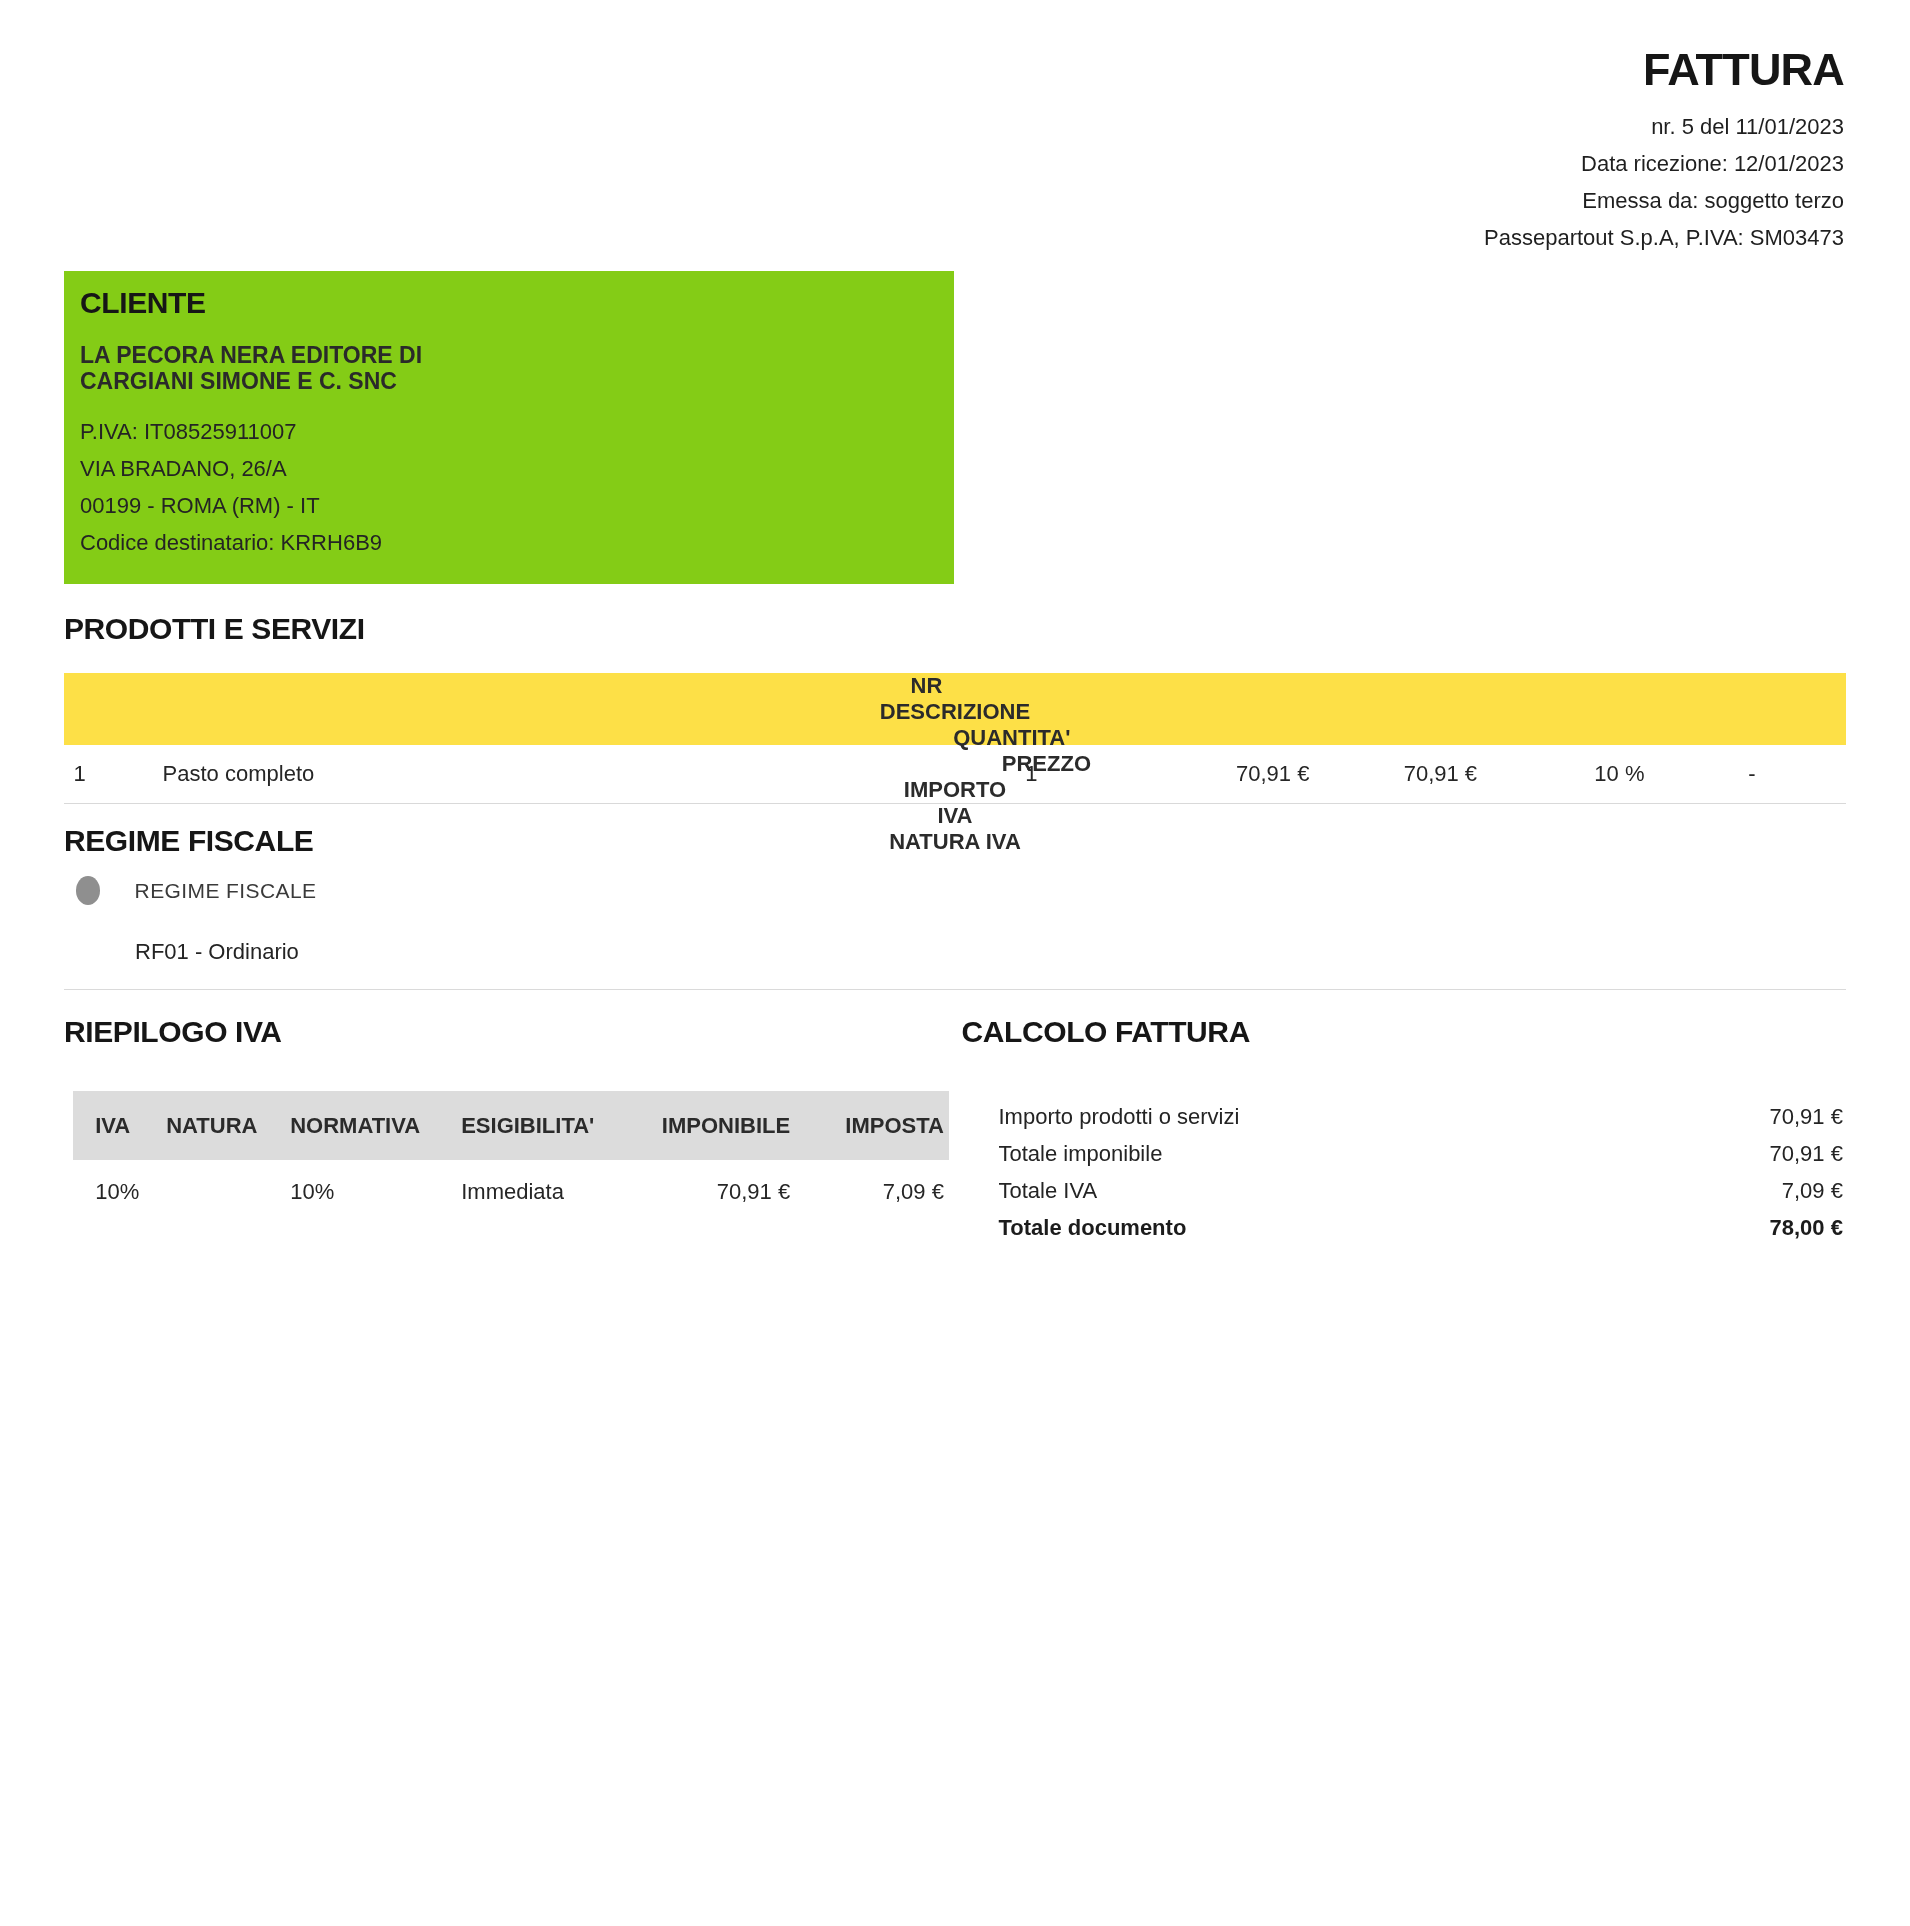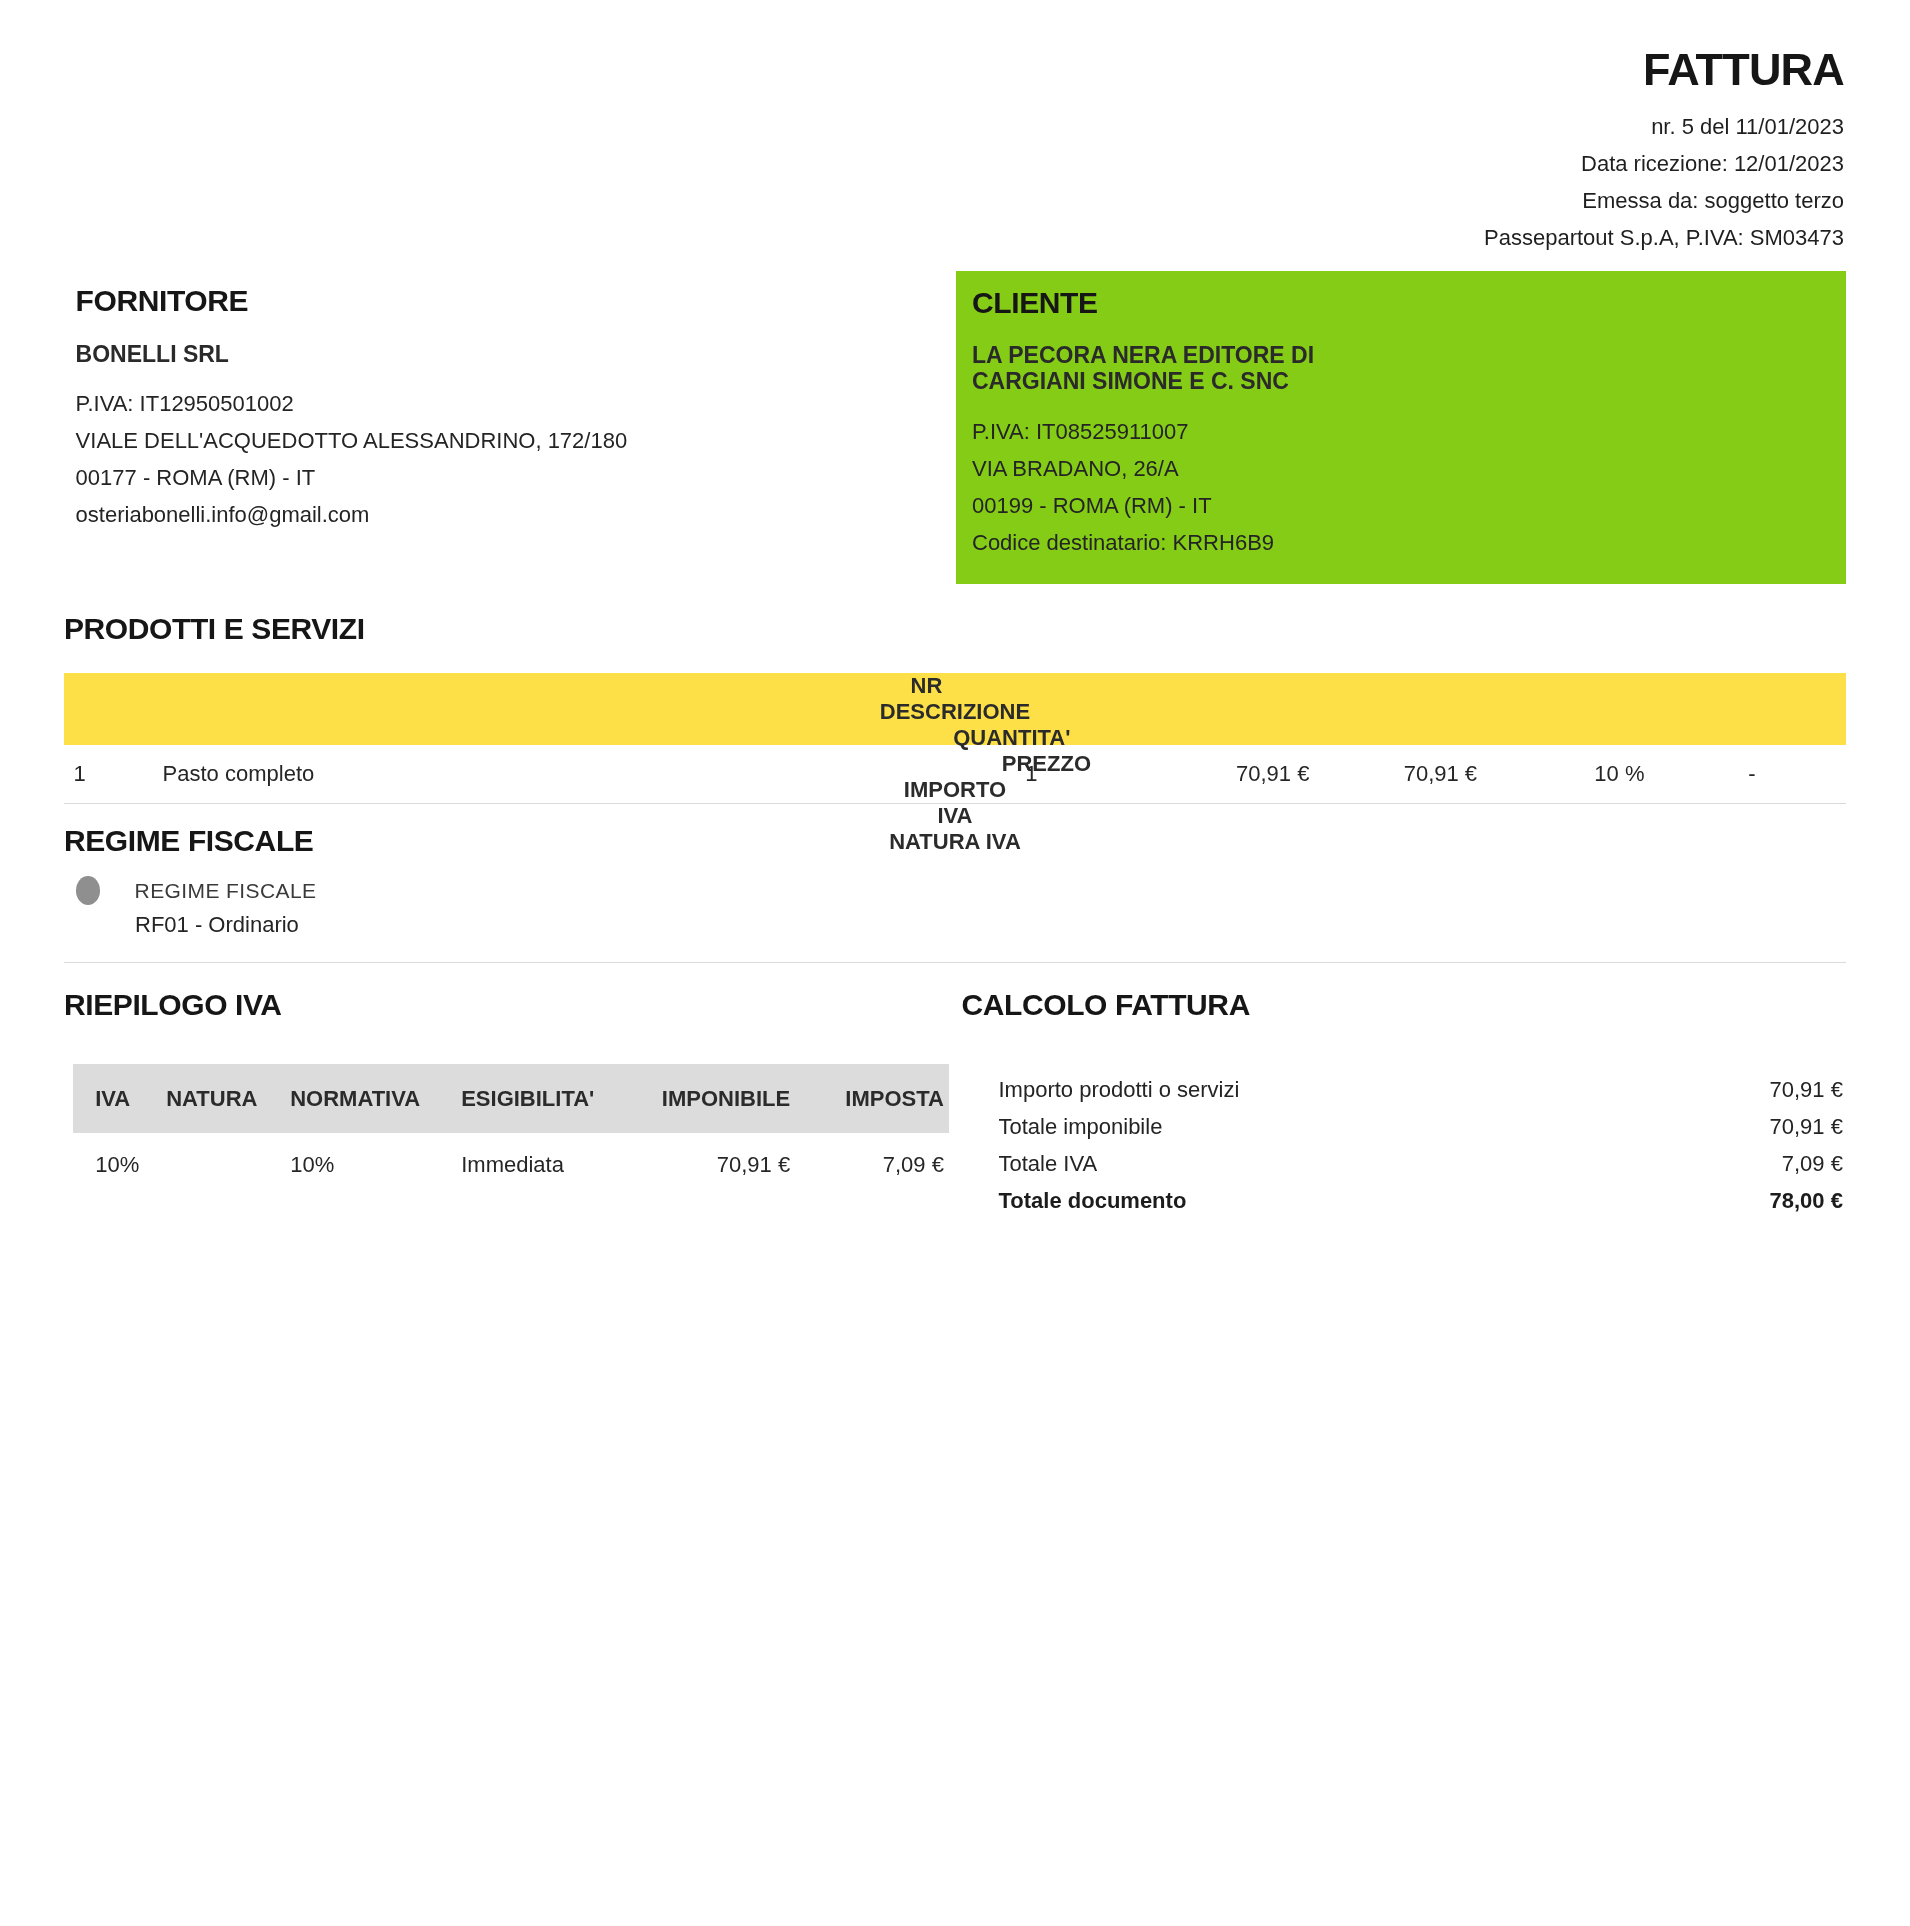--- a/index.html
+++ b/index.html
@@ -49,21 +49,21 @@
   .c-prezzo { width:272px; text-align:right; }
   .c-importo { width:262px; text-align:center; }
   .c-iva { width:96px; text-align:center; }
   .c-natura { width:169px; text-align:center; }
 
   
   .regime { margin:20px 64px 0 64px; }
   .regime-row { display:flex; align-items:center; margin-top:18.5px; }
   .bullet { width:24px; height:28.5px; border-radius:50%; background:#8f8f8f; margin-left:11.6px; flex:0 0 auto; }
   .regime-label { margin-left:35px; font-size:21px; color:#3a3a3a; letter-spacing:0.4px; }
-  .regime-value { margin-left:71px; margin-top:7px; font-size:22px; color:#242424; }
+  .regime-value { margin-left:71px; margin-top:34px; font-size:22px; color:#242424; }
   .thin-rule { border:0; border-top:1.2px solid #dadada; margin:24px 64px 0 64px; }
 
   
   .summary { display:flex; margin:25.4px 64px 0 64px; }
   .sum-left { width:889px; flex:0 0 auto; }
   .sum-right { flex:1; padding-left:8.5px; box-sizing:border-box; }
   .iva-head {
     margin:42px 0 0 8.9px; width:876px; height:69px; background:#dcdcdc;
     display:flex; align-items:center; font-weight:bold; font-size:22px; color:#2b2b2b;
     padding:0 5px 0 22.3px; box-sizing:border-box;
@@ -90,28 +90,20 @@
 
   <div class="doc-header">
     <div class="doc-title">FATTURA</div>
     <div class="doc-header-line">nr. 5 del 11/01/2023</div>
     <div class="doc-header-line">Data ricezione: 12/01/2023</div>
     <div class="doc-header-line">Emessa da: soggetto terzo</div>
     <div class="doc-header-line">Passepartout S.p.A, P.IVA: SM03473</div>
   </div>
 
   <div class="parties">
-    <div class="fornitore">
-      <div class="party-heading">FORNITORE</div>
-      <div class="party-name">BONELLI SRL</div>
-      <div class="party-line">P.IVA: IT12950501002</div>
-      <div class="party-line">VIALE DELL'ACQUEDOTTO ALESSANDRINO, 172/180</div>
-      <div class="party-line">00177 - ROMA (RM) - IT</div>
-      <div class="party-line">osteriabonelli.info@gmail.com</div>
-    </div>
     <div class="cliente">
       <div class="party-heading">CLIENTE</div>
       <div class="cliente-name first-line">LA PECORA NERA EDITORE DI</div>
       <div class="cliente-name gap-after-name">CARGIANI SIMONE E C. SNC</div>
       <div class="party-line">P.IVA: IT08525911007</div>
       <div class="party-line">VIA BRADANO, 26/A</div>
       <div class="party-line">00199 - ROMA (RM) - IT</div>
       <div class="party-line">Codice destinatario: KRRH6B9</div>
     </div>
   </div>

